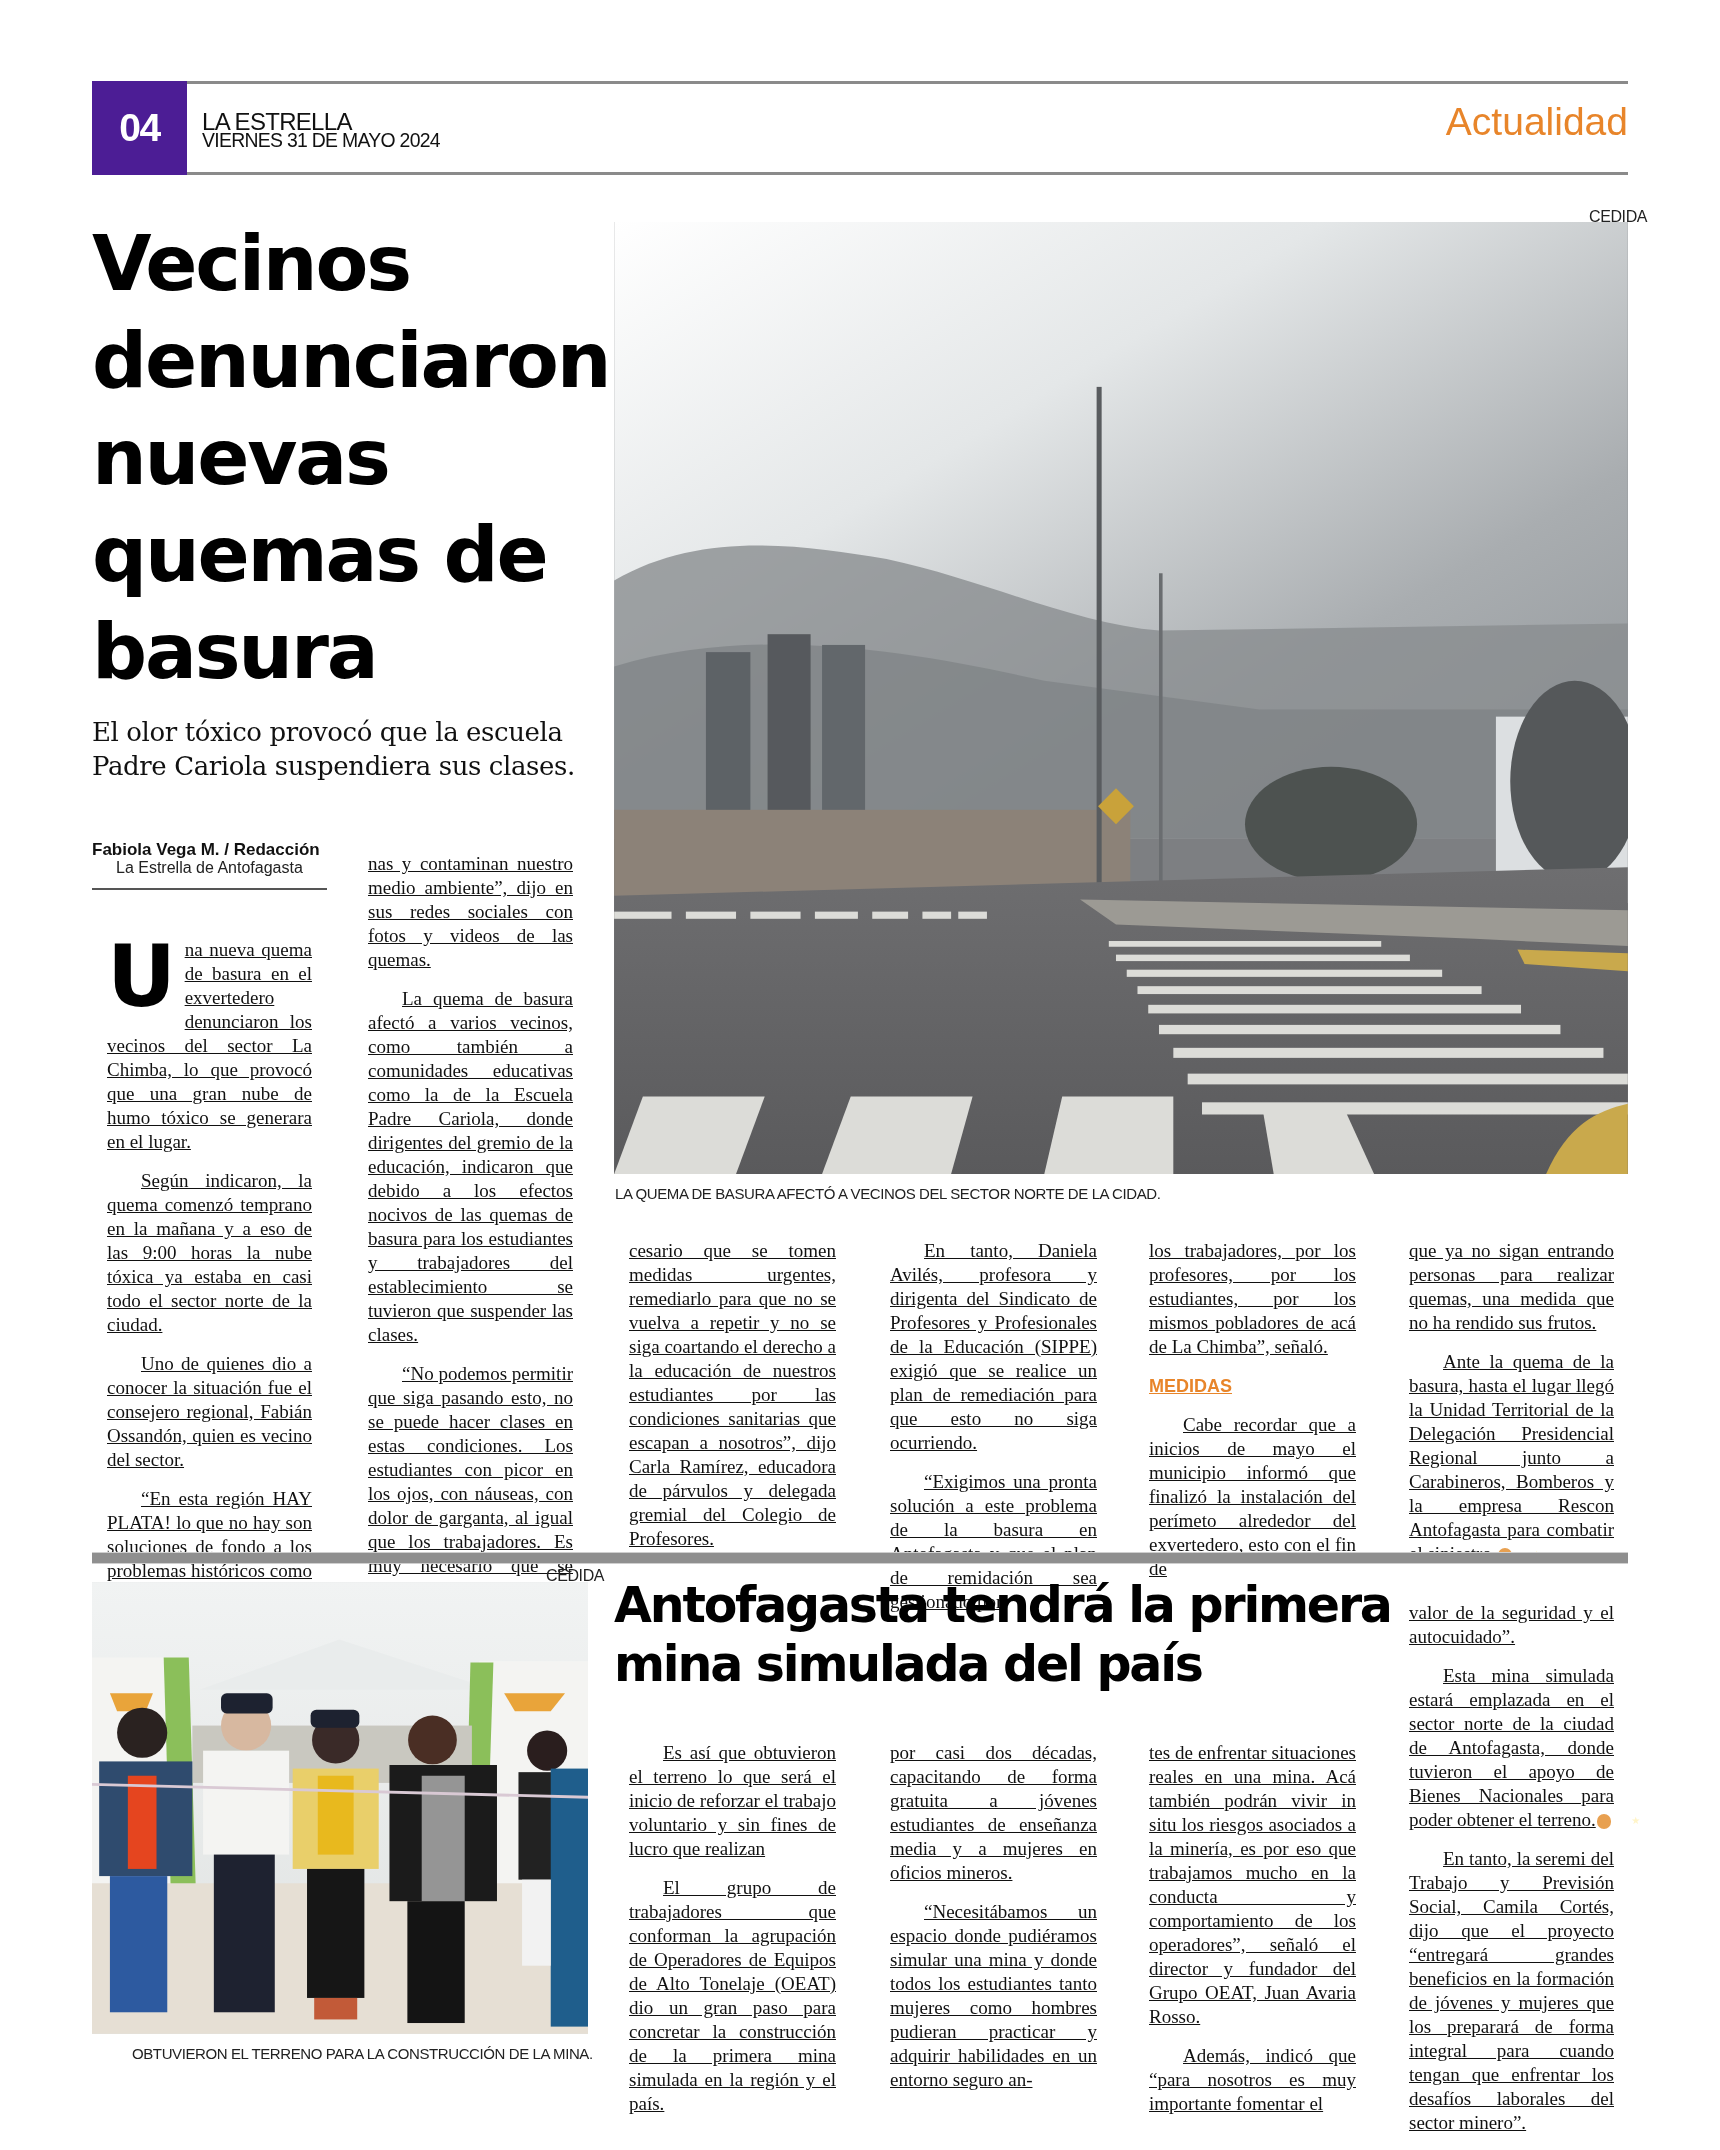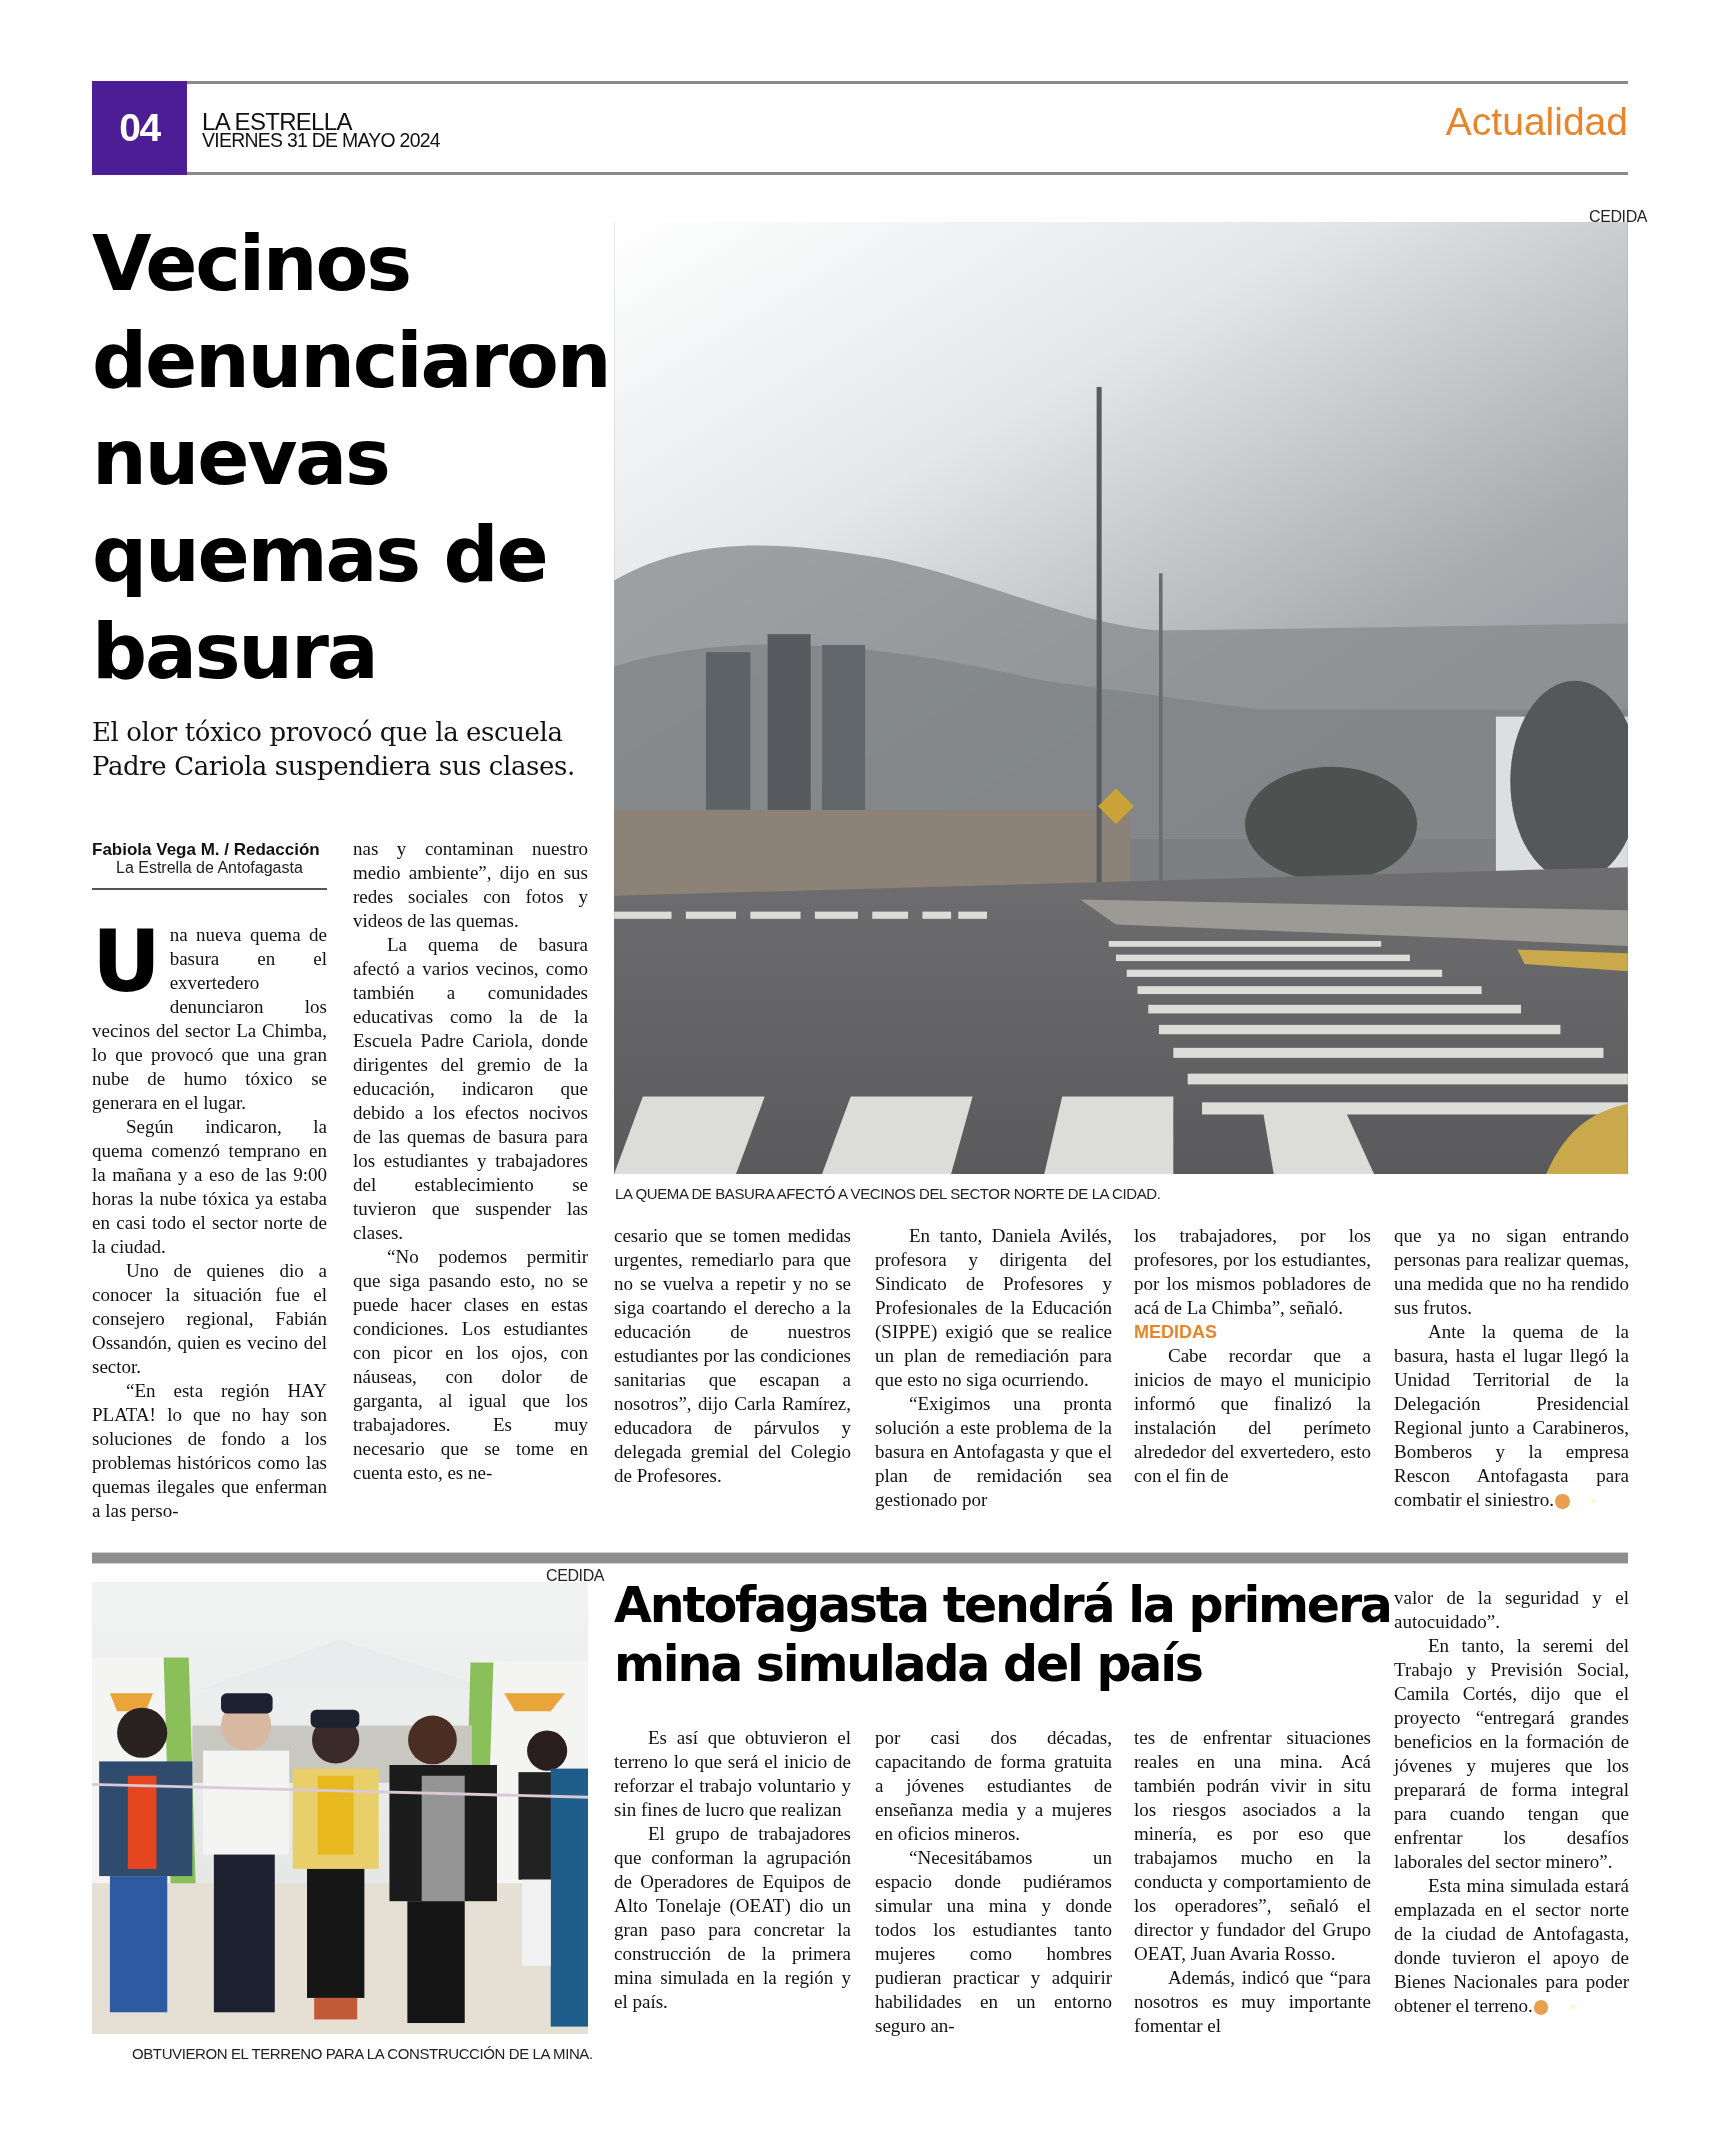--- a/index.html
+++ b/index.html
@@ -13,21 +13,21 @@
   .date{left:202px;top:129px;font-family:"Liberation Sans",sans-serif;font-size:19.4px;letter-spacing:-0.7px;color:#111;}
   .section{right:93px;top:100px;font-family:"Liberation Sans",sans-serif;font-size:39px;color:#e8852a;letter-spacing:0px;}
   
   .headline{left:92px;top:215px;width:516px;font-family:"DejaVu Sans",sans-serif;font-weight:bold;font-size:77px;line-height:97px;letter-spacing:-2.2px;color:#000;}
   .deck{left:92px;top:715px;width:502px;font-family:"DejaVu Serif",serif;font-size:26px;line-height:34px;color:#111;letter-spacing:-0.4px;}
   .byline{left:92px;top:840px;font-family:"Liberation Sans",sans-serif;font-weight:bold;font-size:17px;color:#111;}
   .byline-sub{left:92px;top:859px;font-family:"Liberation Sans",sans-serif;font-size:16px;color:#222;margin-left:24px;}
   .byrule{left:92px;top:888px;width:235px;height:2.2px;background:#555;}
   
   .col{position:absolute;font-family:"Liberation Serif",serif;font-size:19px;line-height:24px;text-align:justify;color:#111;hyphens:manual;}
-  .col p{margin:0;text-indent:34px;}
+  .col p{margin:15px;text-indent:34px;text-decoration:underline;}
   .col p.noind{text-indent:0;}
   .dropcap{float:left;font-family:"DejaVu Sans",sans-serif;font-weight:bold;font-size:85px;line-height:69px;margin:4.3px 8.6px 0 0;color:#000;}
   .subhead{font-family:"Liberation Sans",sans-serif;font-weight:bold;color:#e8852a;font-size:18px;margin:30px 0 2.9px 0;text-indent:0 !important;}
   .endmark{display:inline-block;width:14.3px;height:14.3px;border-radius:50%;background:#e8a050;color:#fff4c8;font-size:10px;line-height:14.3px;text-align:center;vertical-align:middle;margin-left:1.4px;}
   
   .photo1{left:614px;top:222px;width:1014px;height:952px;overflow:hidden;background:#7d7f82;}
   .credit{font-family:"Liberation Sans",sans-serif;font-size:16px;color:#222;letter-spacing:-0.4px;}
   .caption{font-family:"Liberation Sans",sans-serif;font-size:15px;color:#222;letter-spacing:-0.4px;}
   .divider{left:92px;top:1552px;width:1536px;height:10px;background:#8f8f8f;border-top:1.4px solid #cfcfcf;border-bottom:1.4px solid #cfcfcf;}
   .photo2{left:92px;top:1582px;width:496px;height:452px;overflow:hidden;background:#e6e8e8;}
@@ -195,16 +195,16 @@
 <div class="col" style="left:875px;top:1726px;width:237px;">
   <p class="noind">por casi dos décadas, capacitando de forma gratuita a jóvenes estudiantes de enseñanza media y a mujeres en oficios mineros.</p>
   <p>“Necesitábamos un espacio donde pudiéramos simular una mina y donde todos los estudiantes tanto mujeres como hombres pudieran practicar y adquirir habilidades en un entorno seguro an-</p>
 </div>
 <div class="col" style="left:1134px;top:1726px;width:237px;">
   <p class="noind">tes de enfrentar situaciones reales en una mina. Acá también podrán vivir in situ los riesgos asociados a la minería, es por eso que trabajamos mucho en la conducta y comportamiento de los operadores”, señaló el director y fundador del Grupo OEAT, Juan Avaria Rosso.</p>
   <p>Además, indicó que “para nosotros es muy importante fomentar el</p>
 </div>
 <div class="col" style="left:1394px;top:1586px;width:235px;">
   <p class="noind">valor de la seguridad y el autocuidado”.</p>
+  <p><span>Esta mina simulada estará emplazada en el sector norte de la ciudad de Antofagasta, donde tuvieron el apoyo de Bienes Nacionales para poder obtener el terreno.</span><span class="endmark">★</span></p>
   <p>En tanto, la seremi del Trabajo y Previsión Social, Camila Cortés, dijo que el proyecto “entregará grandes beneficios en la formación de jóvenes y mujeres que los preparará de forma integral para cuando tengan que enfrentar los desafíos laborales del sector minero”.</p>
-  <p><span>Esta mina simulada estará emplazada en el sector norte de la ciudad de Antofagasta, donde tuvieron el apoyo de Bienes Nacionales para poder obtener el terreno.</span><span class="endmark">★</span></p>
 </div>
 
 
 </body></html>

